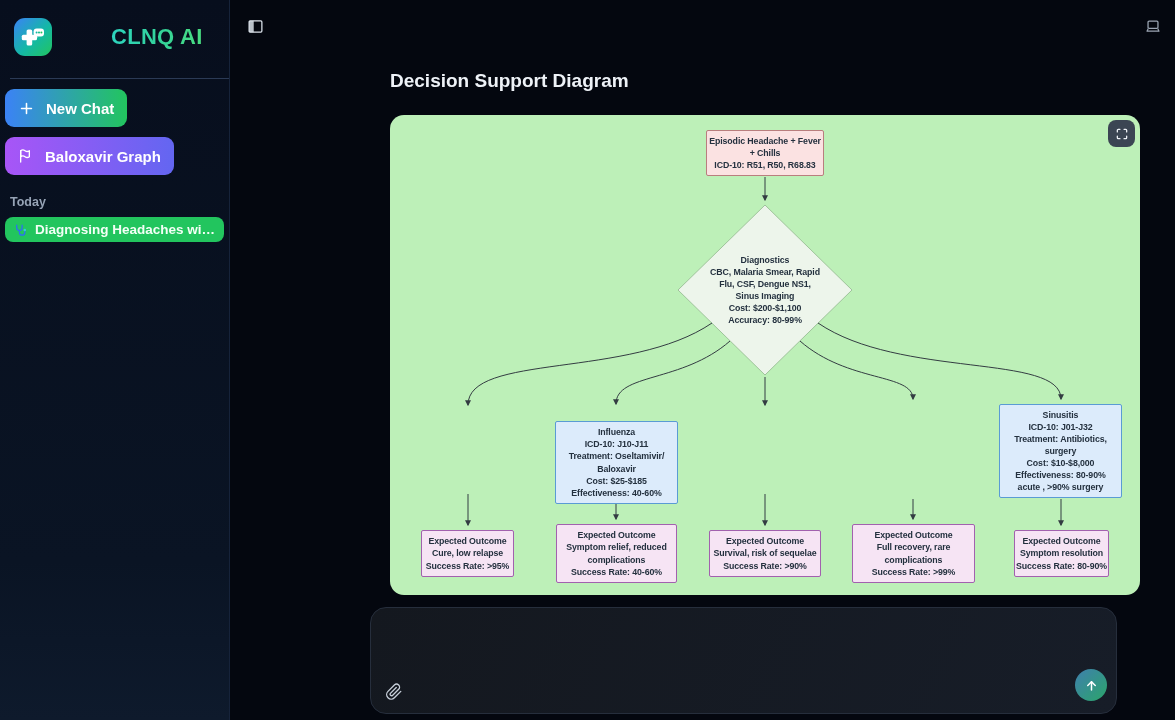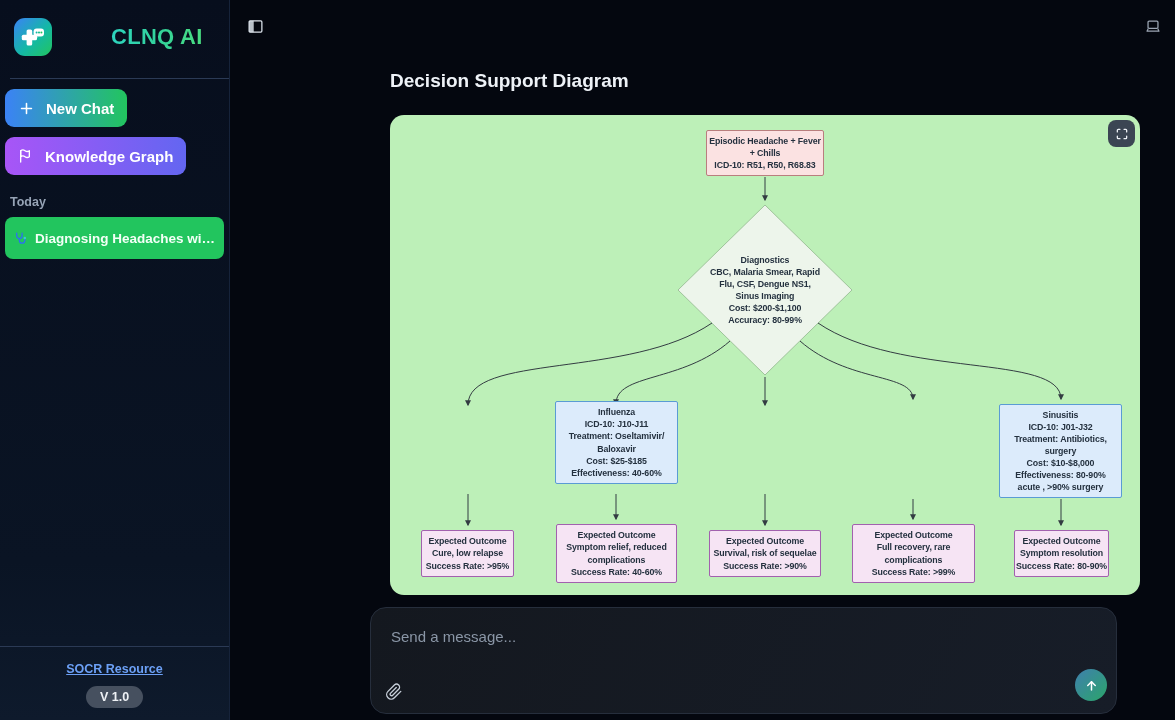--- a/index.html
+++ b/index.html
@@ -16,21 +16,21 @@
     display:flex; align-items:center; justify-content:center; }
   .app-title { font-size:22px; font-weight:800; letter-spacing:.3px;
     background:linear-gradient(90deg,#2dd4bf,#34d399 55%,#4ade80);
     -webkit-background-clip:text; background-clip:text; color:transparent;margin-left:48px; -webkit-text-fill-color:transparent; }
   .sb-divider { border:none; border-top:1px solid #2b3a55; margin:6px 0 0 10px; }
   .sb-btn { margin:10px 5px 0 5px; height:38px; border-radius:9px; display:flex; align-items:center;
     gap:11px; padding:0 13px; color:#fff; font-size:15px; font-weight:600; cursor:pointer; border:none; }
   .btn-newchat { background:linear-gradient(90deg,#3b82f6,#22c55e); }
   .btn-kg { background:linear-gradient(90deg,#a855f7,#6366f1); }
   .section-label { margin:20px 0 0 10px; color:#96a3b5; font-size:12.5px; font-weight:600; }
-  .chat-item { margin:8px 5px 0 5px; height:42px; border-radius:8px; background:#22c55e;
+  .chat-item { margin:8px 5px 0 5px; height:25px; border-radius:8px; background:#22c55e;
     display:flex; align-items:center; gap:8px; padding:0 9px; color:#f3fff6; font-size:13.5px;
     font-weight:600; cursor:pointer; white-space:nowrap; overflow:hidden; }
   .sb-footer { position:absolute; left:0; right:0; bottom:0; padding:12px 0 12px 0;
     border-top:1px solid #2b3a55; text-align:center; }
   .footer-link { color:#6ca0f6; font-size:12.5px; font-weight:700; text-decoration:underline; cursor:pointer; }
   .version-pill { display:inline-block; margin-top:9px; background:#46505f; color:#eef1f5;
     font-size:12.5px; font-weight:700; padding:4px 14px; border-radius:13px; }
 
   
   .toggle-btn { position:absolute; left:247px; top:18px; width:17px; height:17px; cursor:pointer; }
@@ -45,21 +45,21 @@
   .edges { position:absolute; left:0; top:0; width:750px; height:480px; }
 
   .node { position:absolute; display:flex; align-items:center; justify-content:center;
     text-align:center; border-radius:2px; z-index:2; }
   .node span { display:block; width:100%; white-space:pre-line; font-size:8.8px; font-weight:600;
     color:#24313f; line-height:1.38; letter-spacing:-.1px; }
   .n-root { left:316px; top:15px; width:118px; height:46px; background:#fbe2e2; border:1.5px solid #b97e7e; }
   .n-dec  { left:293px; top:112px; width:164px; height:126px; background:transparent; }
   .n-diag { background:#dcebfb; border:1.5px solid #5a9bd4; }
   .d0 { left:16px;  top:295px; width:123px; height:83px; }
-  .d1 { left:165px; top:286px; width:123px; height:83px; }
+  .d1 { left:165px; top:306px; width:123px; height:83px; }
   .d2 { left:313px; top:295px; width:123px; height:83px; }
   .d3 { left:461px; top:289px; width:123px; height:94px; }
   .d4 { left:609px; top:289px; width:123px; height:94px; }
   .n-out { background:#f6e4f4; border:1.5px solid #a261ae; }
   .o0 { left:31px;  top:415px; width:93px;  height:47px; }
   .o1 { left:166px; top:409px; width:121px; height:59px; }
   .o2 { left:319px; top:415px; width:112px; height:47px; }
   .o3 { left:462px; top:409px; width:123px; height:59px; }
   .o4 { left:624px; top:415px; width:95px;  height:47px; }
 
@@ -101,39 +101,34 @@
         <path d="M12 5v14M5 12h14"></path>
       </svg>
     <span>New Chat</span>
   </button>
 
   <button class="sb-btn btn-kg">
     <svg width="16" height="16" viewBox="0 0 24 24" fill="none" stroke="#ffffff" stroke-width="2" stroke-linecap="round" stroke-linejoin="round">
         <path d="M4 21V4"></path>
         <path d="M4 4c2-1.5 4.5-1.5 6.5 0s4.5 1.5 6.5 0v9c-2 1.5-4.5 1.5-6.5 0S6 11.5 4 13z"></path>
       </svg>
-    <span>Knowledge Graph</span>
+    <span>Baloxavir Graph</span>
   </button>
 
   <div class="section-label">Today</div>
 
   <div class="chat-item">
     <svg width="14" height="14" viewBox="0 0 24 24" fill="none">
       <path d="M5 3v5a5 5 0 0 0 10 0V3" stroke="#2e6ff2" stroke-width="2.4" stroke-linecap="round"></path>
       <path d="M10 13v3.5a5 5 0 0 0 10 0V14" stroke="#2e6ff2" stroke-width="2.4" stroke-linecap="round"></path>
       <circle cx="20" cy="12" r="2.4" fill="#37c6d8"></circle>
     </svg>
     <span>Diagnosing Headaches wi…</span>
   </div>
 
-  <div class="sb-footer">
-    <a class="footer-link">SOCR Resource</a>
-    <br>
-    <span class="version-pill">V 1.0</span>
-  </div>
 </aside>
 
 <button class="toggle-btn" style="background:none;border:none;">
   <svg width="17" height="17" viewBox="0 0 24 24" fill="none" stroke="#dbe2ea" stroke-width="1.8">
     <rect x="3" y="4" width="18" height="16" rx="1.5"></rect>
     <rect x="3" y="4" width="6.5" height="16" fill="#dbe2ea" stroke="none" opacity=".85"></rect>
   </svg>
 </button>
 <button class="laptop-btn" style="background:none;border:none;">
   <svg width="18" height="17" viewBox="0 0 24 24" fill="none" stroke="#9aa4b2" stroke-width="1.8">
@@ -232,21 +227,20 @@
 Success Rate: &gt;99%</span>
     </div>
   <div class="node n-out o4">
       <span>Expected Outcome
 Symptom resolution
 Success Rate: 80-90%</span>
     </div>
 </div>
 
 <div class="composer">
-  <textarea placeholder="Send a message..." style=""></textarea>
   <button class="clip-btn">
     <svg width="18" height="18" viewBox="0 0 24 24" fill="none" stroke="#c8d0da" stroke-width="1.8" stroke-linecap="round">
       <path d="M21 12.5l-8.5 8.5a6 6 0 0 1-8.5-8.5L12.5 4a4 4 0 0 1 5.7 5.7L10 17.9a2 2 0 0 1-2.8-2.8l7.8-7.8"></path>
     </svg>
   </button>
   <button class="send-btn">
     <svg width="15" height="15" viewBox="0 0 24 24" fill="none" stroke="#ffffff" stroke-width="2.4" stroke-linecap="round" stroke-linejoin="round">
       <path d="M12 19V6"></path>
         <path d="M6 12l6-6 6 6"></path>
     </svg>

